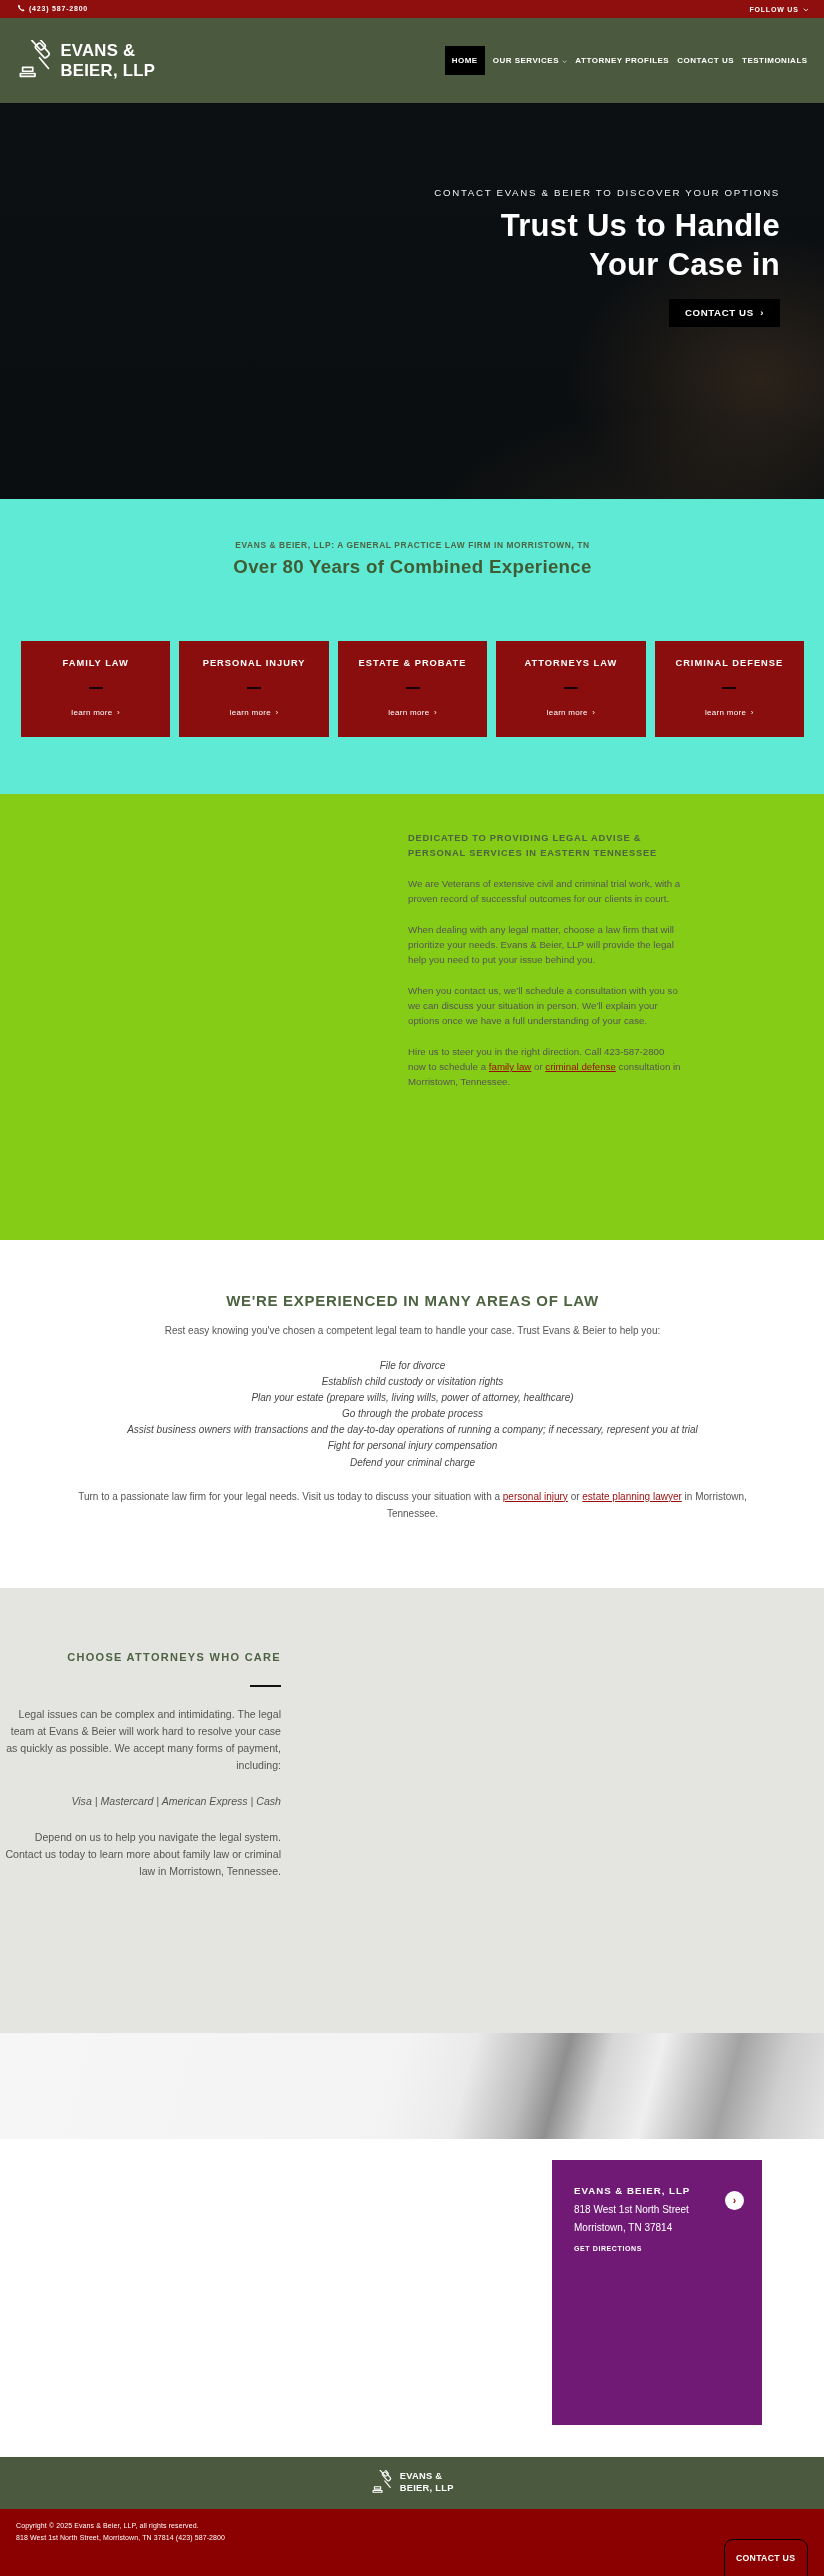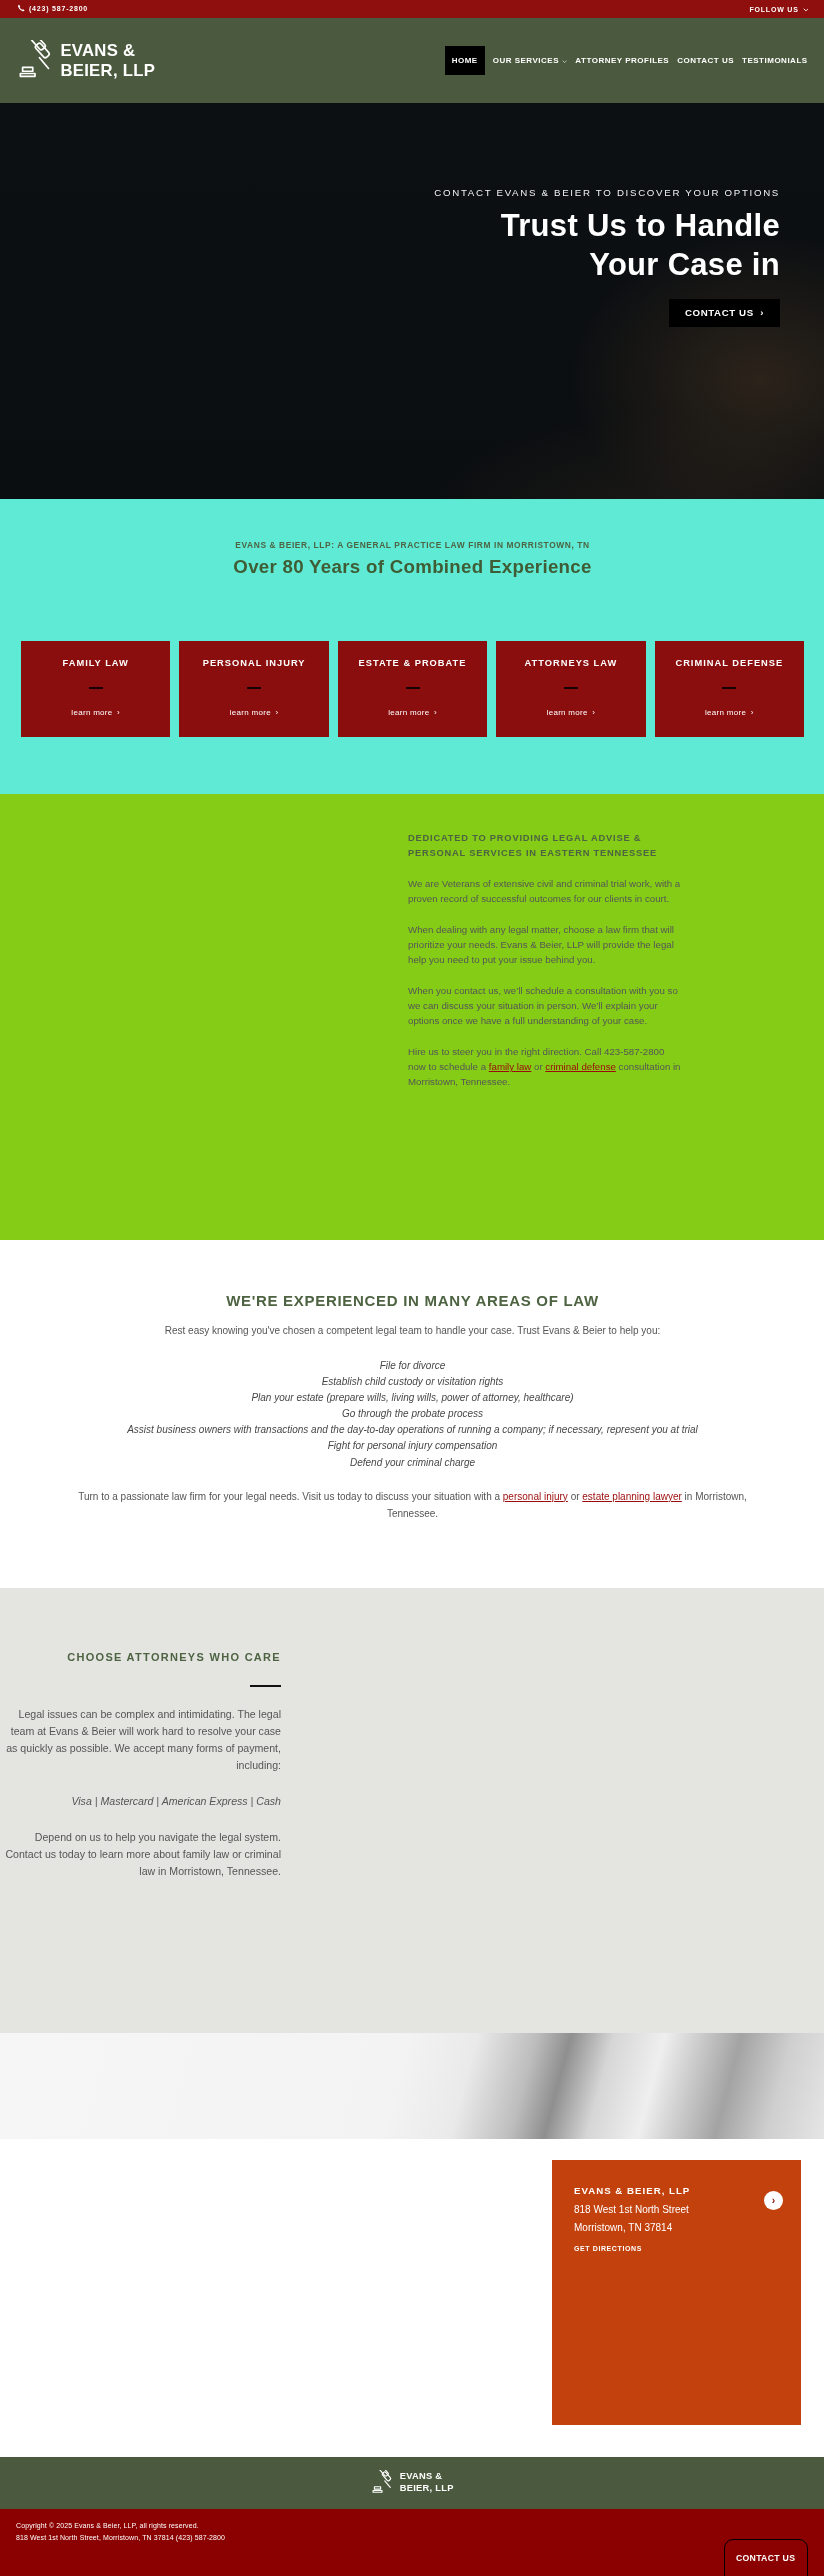--- a/index.html
+++ b/index.html
@@ -89,22 +89,22 @@
   .strip {
     height:106px;
     background:linear-gradient(105deg,
       #f6f6f6 0%, #f3f3f3 48%, #eaeaea 56%, #bdbdbd 63%, #8f8f8f 67%,
       #d6d6d6 72%, #efefef 78%, #a3a3a3 87%, #cfcfcf 93%, #e6e6e6 100%);
   }
 
   
   .white3 { height:318px; position:relative; background:#fff; }
   .contact-card {
-    position:absolute; left:552px; top:21px; width:249px; height:265px;
-    background:#c2410c; color:#fff; padding:24.5px 22px;
+    position:absolute; left:552px; top:21px; width:210px; height:265px;
+    background:#701a75; color:#fff; padding:24.5px 22px;
   }
   .cc-name { font-size:9.7px; font-weight:bold; letter-spacing:1px; margin-bottom:5.8px; }
   .cc-line { font-size:10px; line-height:1.75; }
   .cc-directions { display:inline-block; margin-top:8.4px; font-size:7px; font-weight:bold; letter-spacing:0.6px; cursor:pointer; }
   .cc-circle {
     position:absolute; right:18px; top:31px; width:19.3px; height:19.3px; border-radius:50%;
     background:#fff; color:#8a0d06; display:flex; align-items:center; justify-content:center;
     font-size:10.3px; font-weight:bold; cursor:pointer;
   }
 

